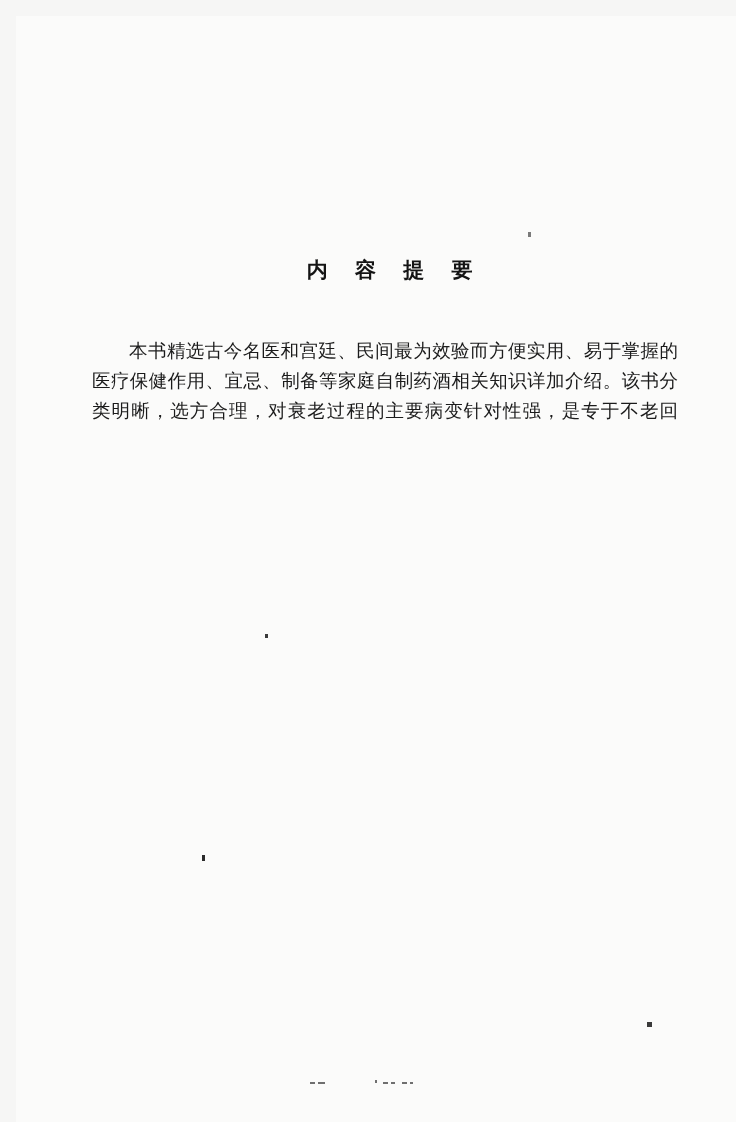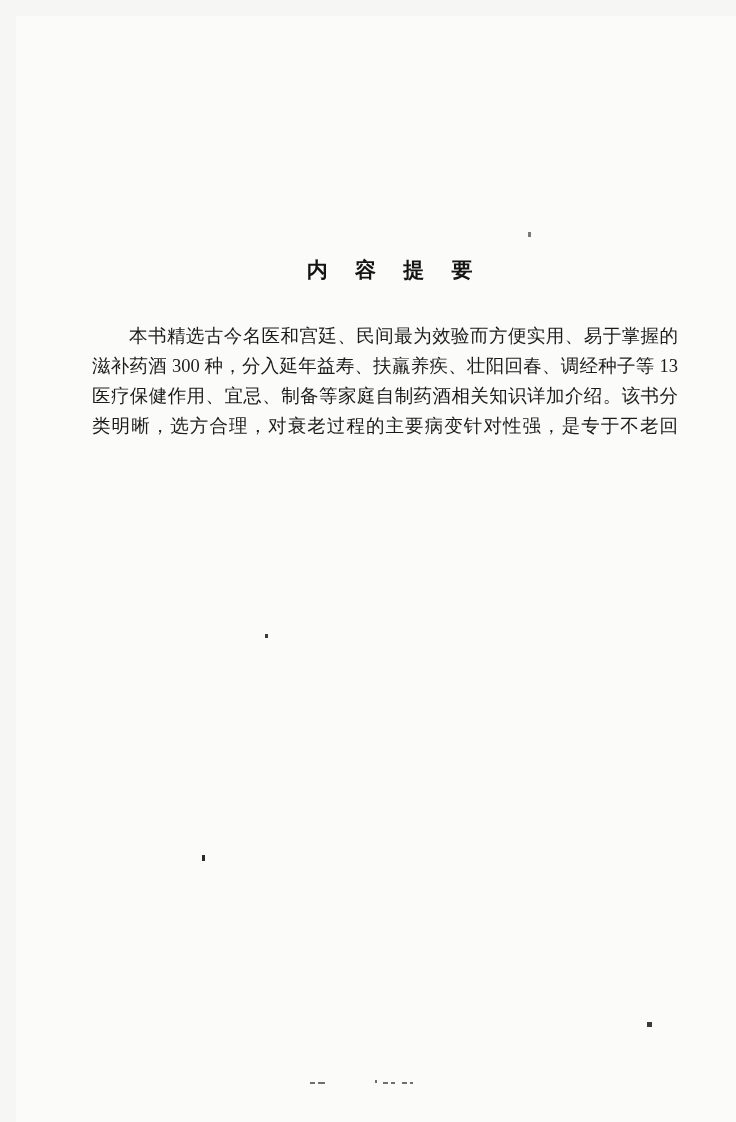--- a/index.html
+++ b/index.html
@@ -25,21 +25,21 @@
     margin: 0;
     text-align: center;
     font-size: 21px;
     font-weight: bold;
     letter-spacing: 11px;
     padding-left: 11px; 
     color: #141414;
   }
   .paragraph {
     position: absolute;
-    top: 305px;
+    top: 320px;
     left: 76px;
     width: 586px;
     font-size: 18.5px;
     font-weight: 500;
     color: #1b1b1b;
   }
   .line {
     height: 30px;
     line-height: 30px;
     white-space: nowrap;
@@ -77,21 +77,20 @@
 </style>
 </head>
 <body>
 
 <div class="page">
 
   <h1 class="title">内 容 提 要</h1>
 
   <div class="paragraph">
     <div class="line indent fill">本书精选古今名医和宫廷、民间最为效验而方便实用、易于掌握的</div>
-    <div class="line fill">滋补药酒 300 种，分入延年益寿、扶羸养疾、壮阳回春、调经种子等 13</div>
     <div class="line fill">医疗保健作用、宜忌、制备等家庭自制药酒相关知识详加介绍。该书分</div>
     <div class="line fill">类明晰，选方合理，对衰老过程的主要病变针对性强，是专于不老回春，</div>
   </div>
 
   <div class="speck speck-a"></div>
   <div class="speck speck-b"></div>
   <div class="speck speck-c"></div>
   <div class="speck speck-d"></div>
   <div class="dash dash-1"></div>
   <div class="dash dash-2"></div>

